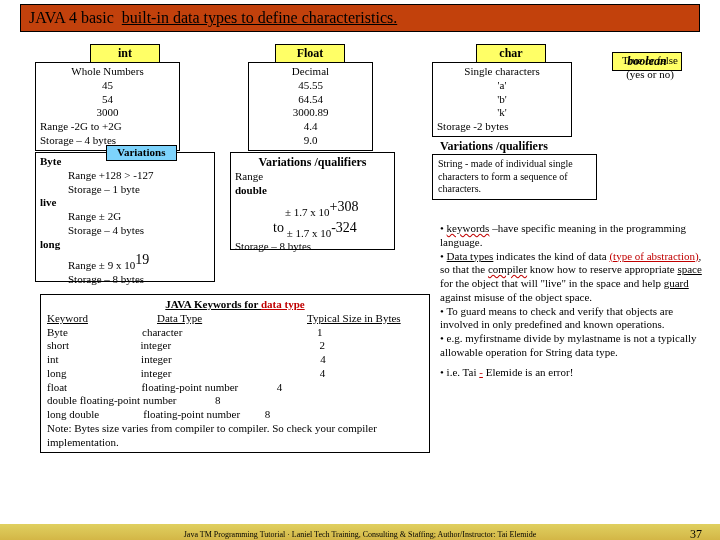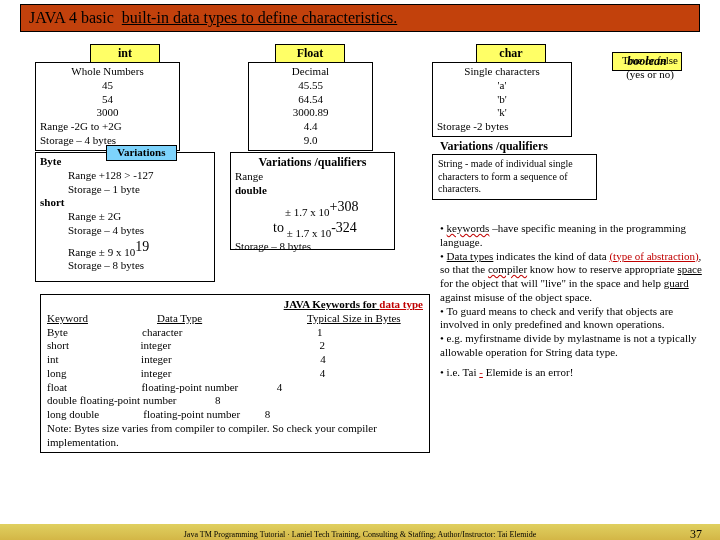--- a/index.html
+++ b/index.html
@@ -63,38 +63,39 @@
   </div>
 
   <div style="position:absolute; left:440px; top:135px; font-weight:bold; font-size:12px;">Variations /qualifiers</div>
   <div class="box lh" style="left:432px; top:150px; width:165px; padding:3px 5px; font-size:10px;">String - made of individual single characters to form a sequence of characters.</div>
 
   <div class="box lh" style="left:35px; top:148px; width:180px; height:130px; padding:2px 4px;">
     <div style="position:absolute; left:70px; top:-8px; background:#7dd3fc; border:1px solid #000; padding:0 10px; font-weight:bold;">Variations</div>
     <div style="font-weight:bold;">Byte</div>
     <div style="margin-left:28px;">Range +128 &gt; -127</div>
     <div style="margin-left:28px;">Storage – 1 byte</div>
-    <div style="font-weight:bold;">short</div>
+    <div style="font-weight:bold;">live</div>
     <div style="margin-left:28px;">Range ± 2G</div>
     <div style="margin-left:28px;">Storage – 4 bytes</div>
+    <div style="font-weight:bold;">long</div>
     <div style="margin-left:28px;"><span>Range ± 9 x 10</span><sup>19</sup></div>
     <div style="margin-left:28px;">Storage – 8 bytes</div>
   </div>
 
   <div class="box lh" style="left:230px; top:148px; width:165px; height:98px; padding:2px 4px;">
     <div style="text-align:center; font-weight:bold; font-size:12px;">Variations /qualifiers</div>
     <div>Range</div>
     <div style="font-weight:bold;">double</div>
     <div style="margin-left:50px;"><span>± 1.7 x 10</span><sup>+308</sup></div>
     <div style="margin-left:38px;"><sup>to</sup> <span>± 1.7 x 10</span><sup>-324</sup></div>
     <div>Storage – 8 bytes</div>
   </div>
 
   <div class="box lh" style="left:40px; top:290px; width:390px; padding:3px 6px; font-size:11px;">
-    <div style="text-align:right;"><span class="u" style="font-weight:bold;">JAVA Keywords for </span><span class="u red" style="font-weight:bold;">data type</span></div>
+    <div style="text-align:center;"><span class="u" style="font-weight:bold;">JAVA Keywords for </span><span class="u red" style="font-weight:bold;">data type</span></div>
     <div><span class="u" style="display:inline-block;width:110px;">Keyword</span><span class="u" style="display:inline-block;width:150px;">Data Type</span><span class="u">Typical Size in Bytes</span></div>
     <div style="white-space:pre;">Byte                           character                                                 1</div>
     <div style="white-space:pre;">short                          integer                                                      2</div>
     <div style="white-space:pre;">int                              integer                                                      4</div>
     <div style="white-space:pre;">long                           integer                                                      4</div>
     <div style="white-space:pre;">float                           floating-point number              4</div>
     <div style="white-space:pre;">double floating-point number              8</div>
     <div style="white-space:pre;">long double                floating-point number         8</div>
     <div>Note: Bytes size varies from compiler to compiler. So check your compiler implementation.</div>
   </div>

